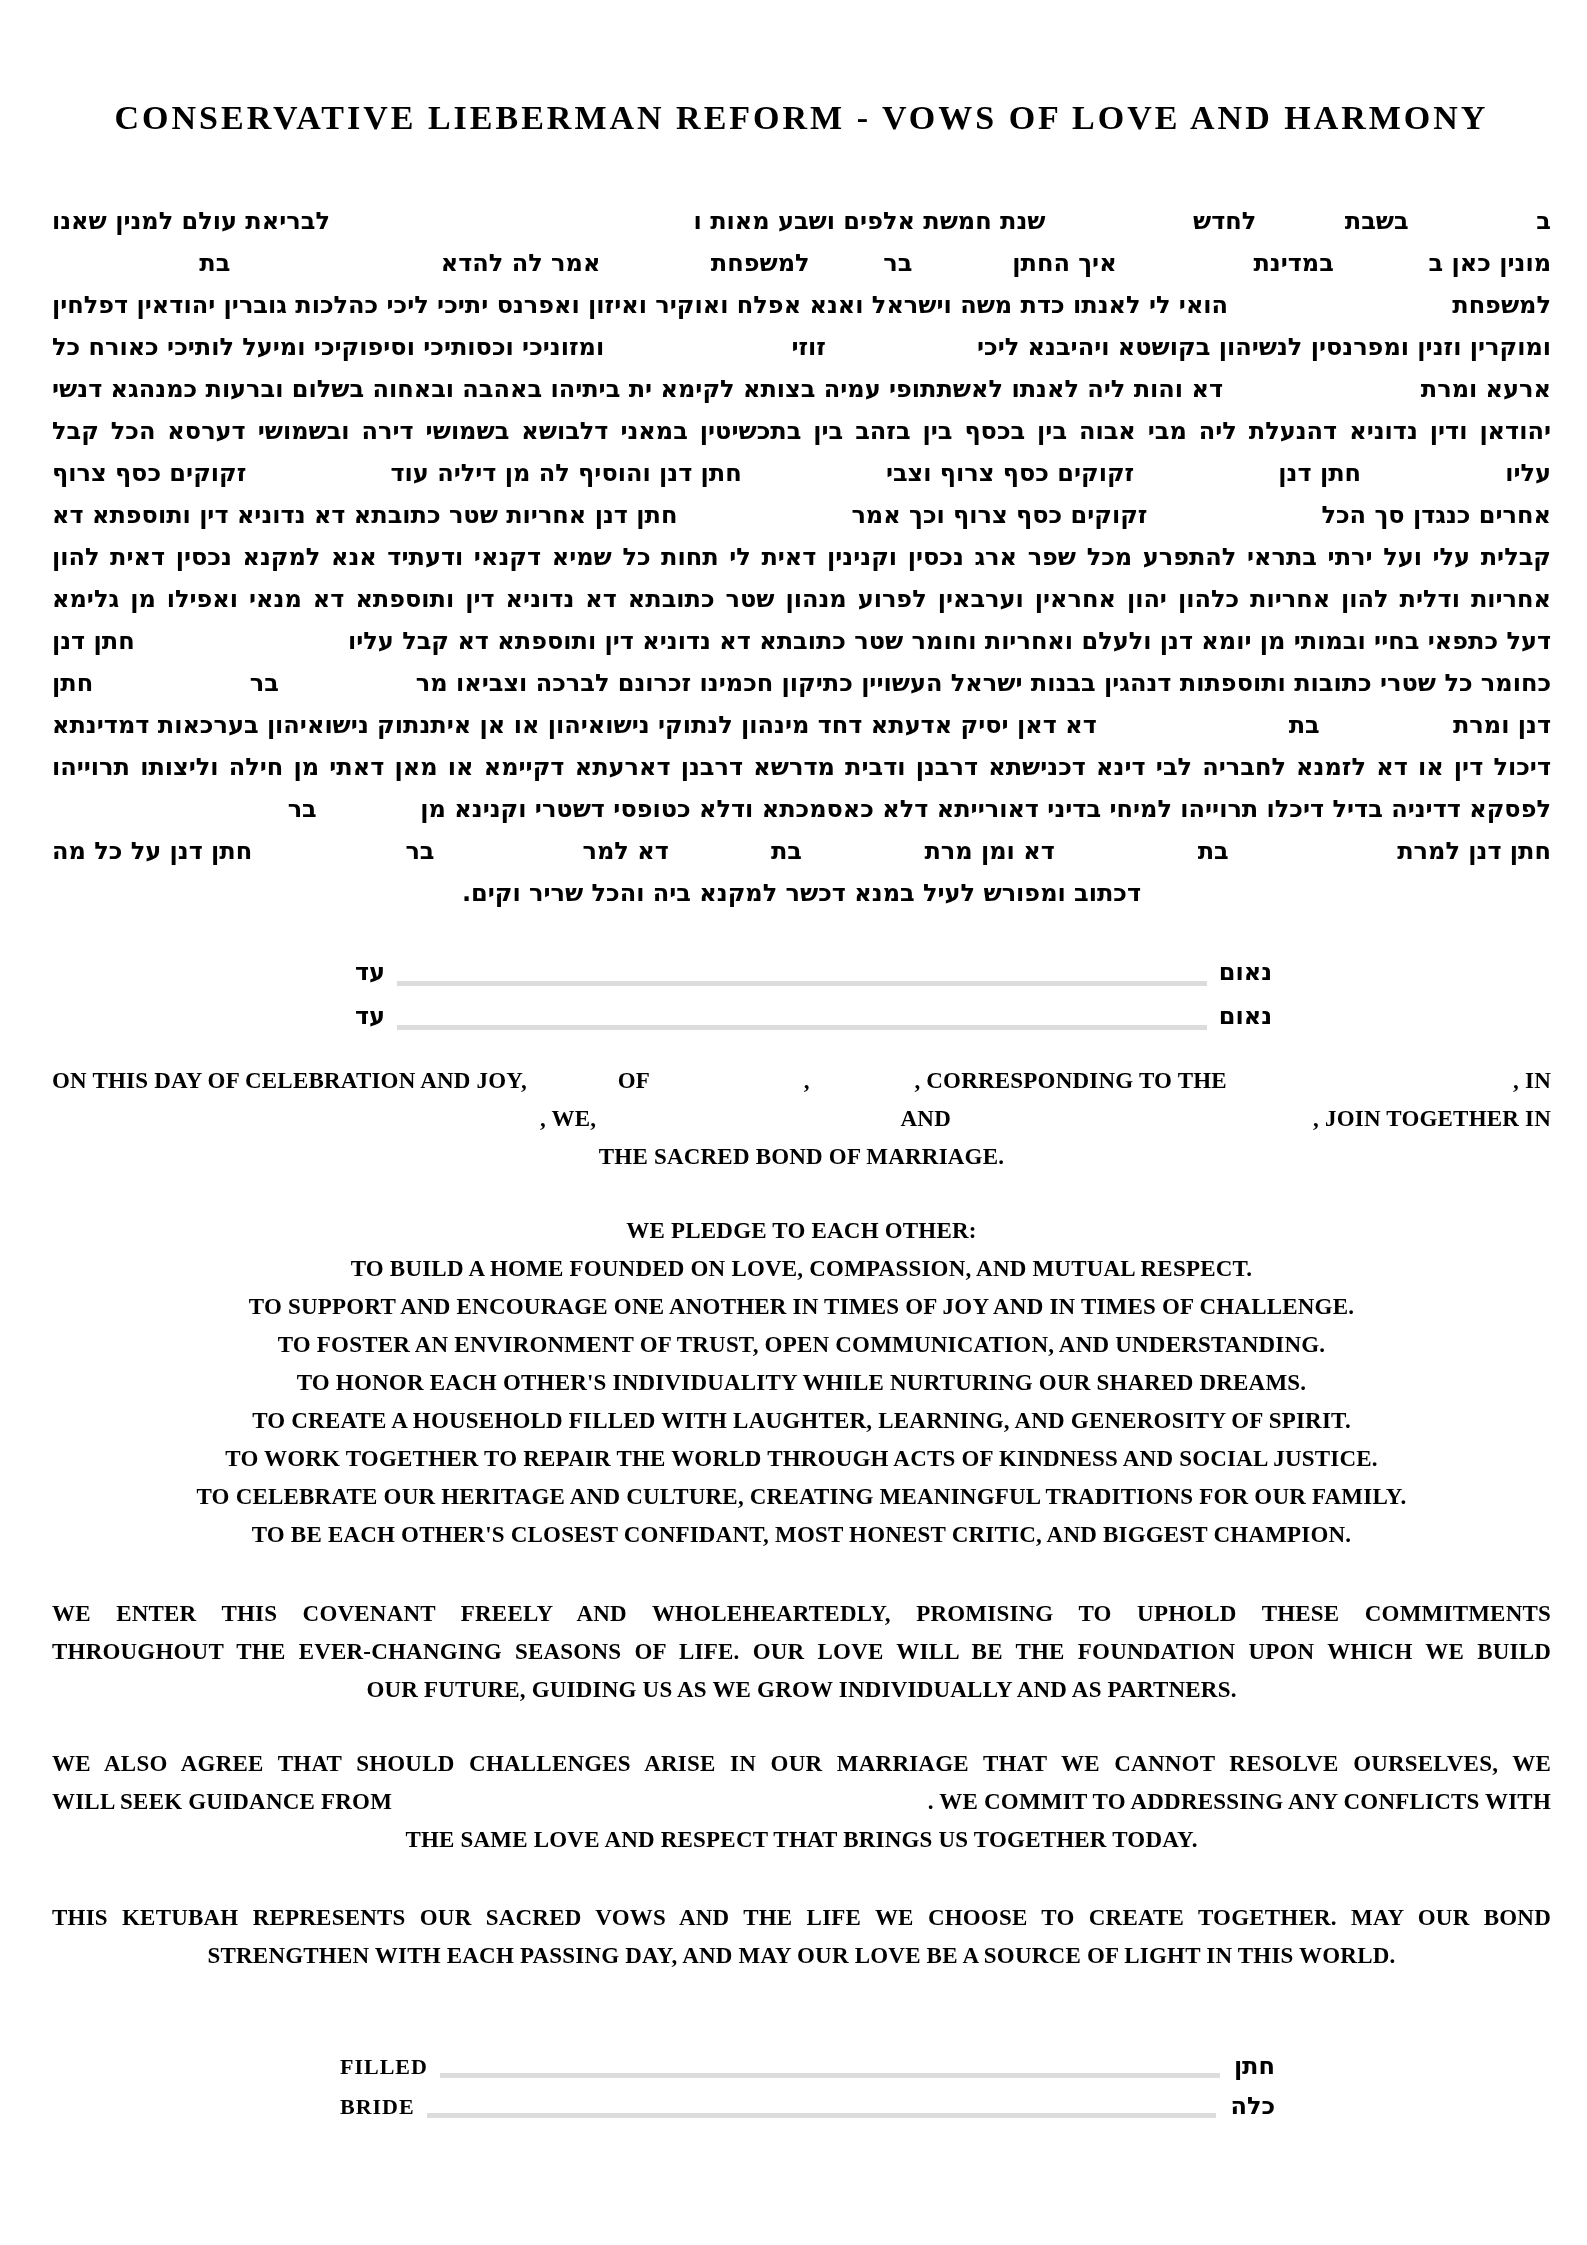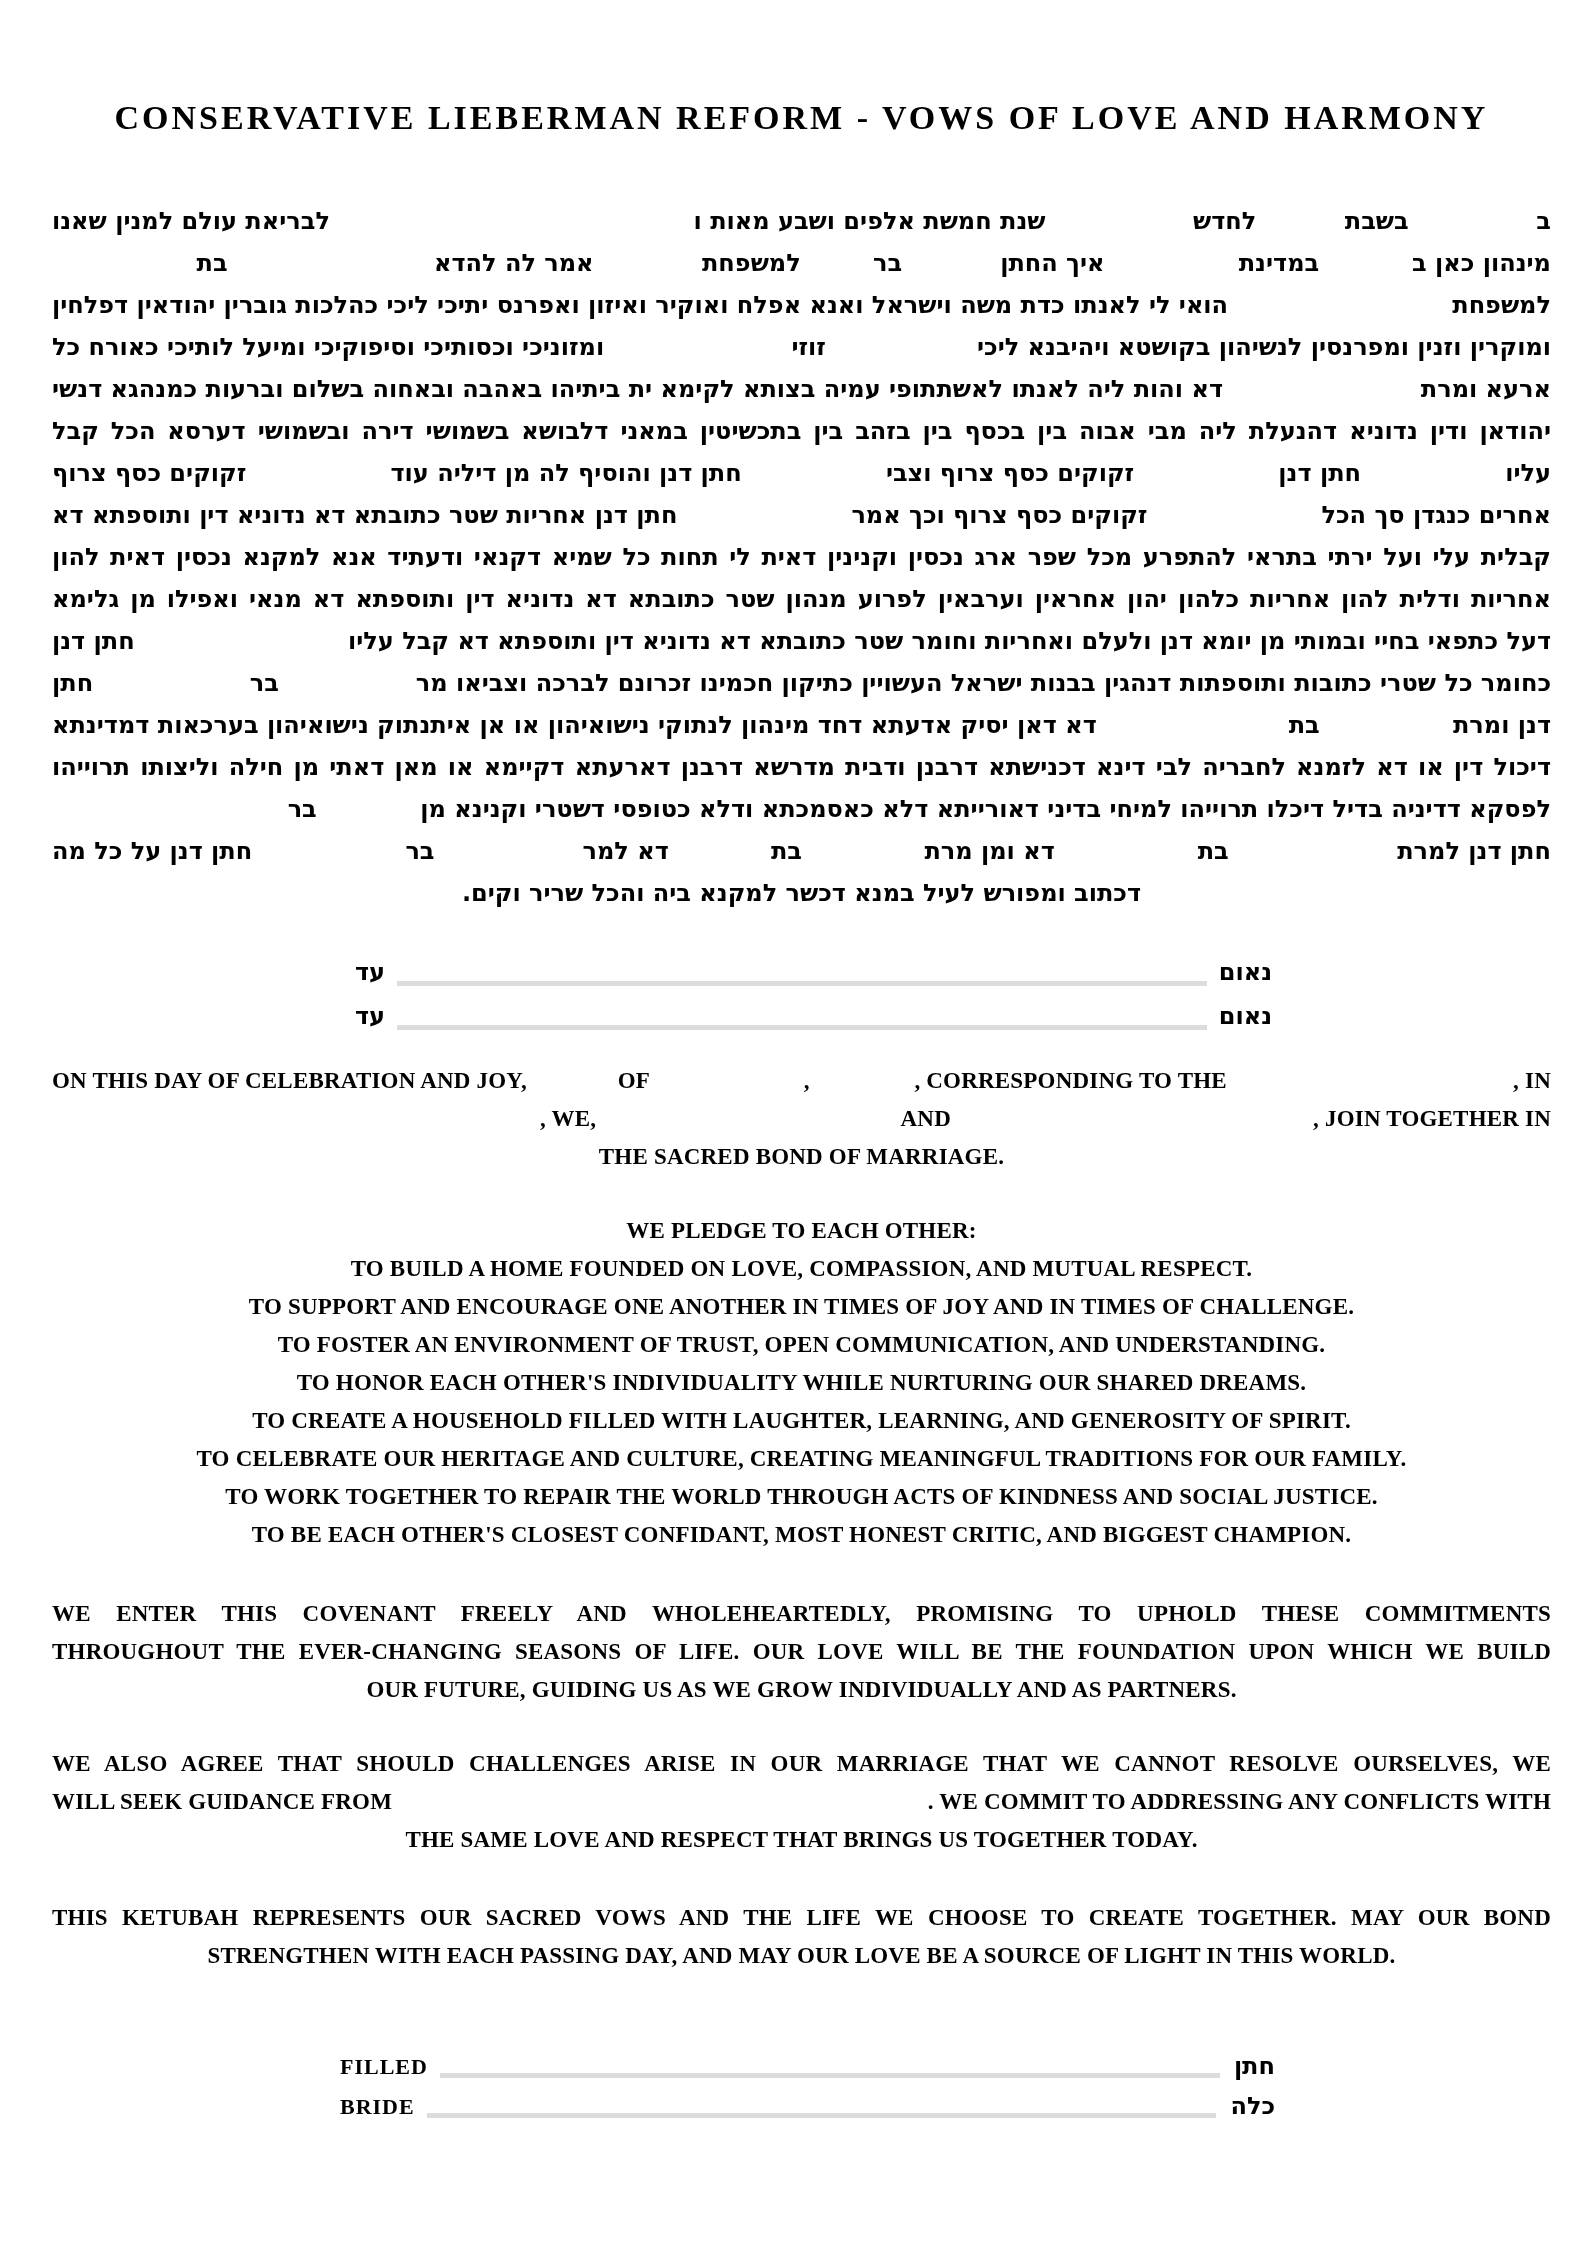--- a/index.html
+++ b/index.html
@@ -57,21 +57,21 @@
         <span class="gap" style="flex-grow: 130;"></span>
         <span class="seg">בשבת</span>
         <span class="gap" style="flex-grow: 90;"></span>
         <span class="seg">לחדש</span>
         <span class="gap" style="flex-grow: 150;"></span>
         <span class="seg">שנת חמשת אלפים ושבע מאות ו</span>
         <span class="gap" style="flex-grow: 370;"></span>
         <span class="seg">לבריאת עולם למנין שאנו</span>
       </div>
     <div class="hline">
-        <span class="seg">מינהון כאן ב</span>
+        <span class="seg">מונין כאן ב</span>
         <span class="gap" style="flex-grow: 90;"></span>
         <span class="seg">במדינת</span>
         <span class="gap" style="flex-grow: 130;"></span>
         <span class="seg">איך החתן</span>
         <span class="gap" style="flex-grow: 95;"></span>
         <span class="seg">בר</span>
         <span class="gap" style="flex-grow: 70;"></span>
         <span class="seg">למשפחת</span>
         <span class="gap" style="flex-grow: 105;"></span>
         <span class="seg">אמר לה להדא</span>
@@ -197,22 +197,22 @@
     <div class="ecenter">THE SACRED BOND OF MARRIAGE.</div>
   </div>
 
   <div class="pledge-block eng">
     <div class="ecenter">WE PLEDGE TO EACH OTHER:</div>
     <div class="ecenter">TO BUILD A HOME FOUNDED ON LOVE, COMPASSION, AND MUTUAL RESPECT.</div>
     <div class="ecenter">TO SUPPORT AND ENCOURAGE ONE ANOTHER IN TIMES OF JOY AND IN TIMES OF CHALLENGE.</div>
     <div class="ecenter">TO FOSTER AN ENVIRONMENT OF TRUST, OPEN COMMUNICATION, AND UNDERSTANDING.</div>
     <div class="ecenter">TO HONOR EACH OTHER'S INDIVIDUALITY WHILE NURTURING OUR SHARED DREAMS.</div>
     <div class="ecenter">TO CREATE A HOUSEHOLD FILLED WITH LAUGHTER, LEARNING, AND GENEROSITY OF SPIRIT.</div>
+    <div class="ecenter">TO WORK TOGETHER TO REPAIR THE WORLD THROUGH ACTS OF KINDNESS AND SOCIAL JUSTICE.</div>
     <div class="ecenter">TO CELEBRATE OUR HERITAGE AND CULTURE, CREATING MEANINGFUL TRADITIONS FOR OUR FAMILY.</div>
-    <div class="ecenter">TO WORK TOGETHER TO REPAIR THE WORLD THROUGH ACTS OF KINDNESS AND SOCIAL JUSTICE.</div>
     <div class="ecenter">TO BE EACH OTHER'S CLOSEST CONFIDANT, MOST HONEST CRITIC, AND BIGGEST CHAMPION.</div>
   </div>
 
   <div class="covenant eng">
     <div class="ejust">WE ENTER THIS COVENANT FREELY AND WHOLEHEARTEDLY, PROMISING TO UPHOLD THESE COMMITMENTS</div>
     <div class="ejust">THROUGHOUT THE EVER-CHANGING SEASONS OF LIFE. OUR LOVE WILL BE THE FOUNDATION UPON WHICH WE BUILD</div>
     <div class="ecenter">OUR FUTURE, GUIDING US AS WE GROW INDIVIDUALLY AND AS PARTNERS.</div>
   </div>
 
   <div class="challenge eng">

